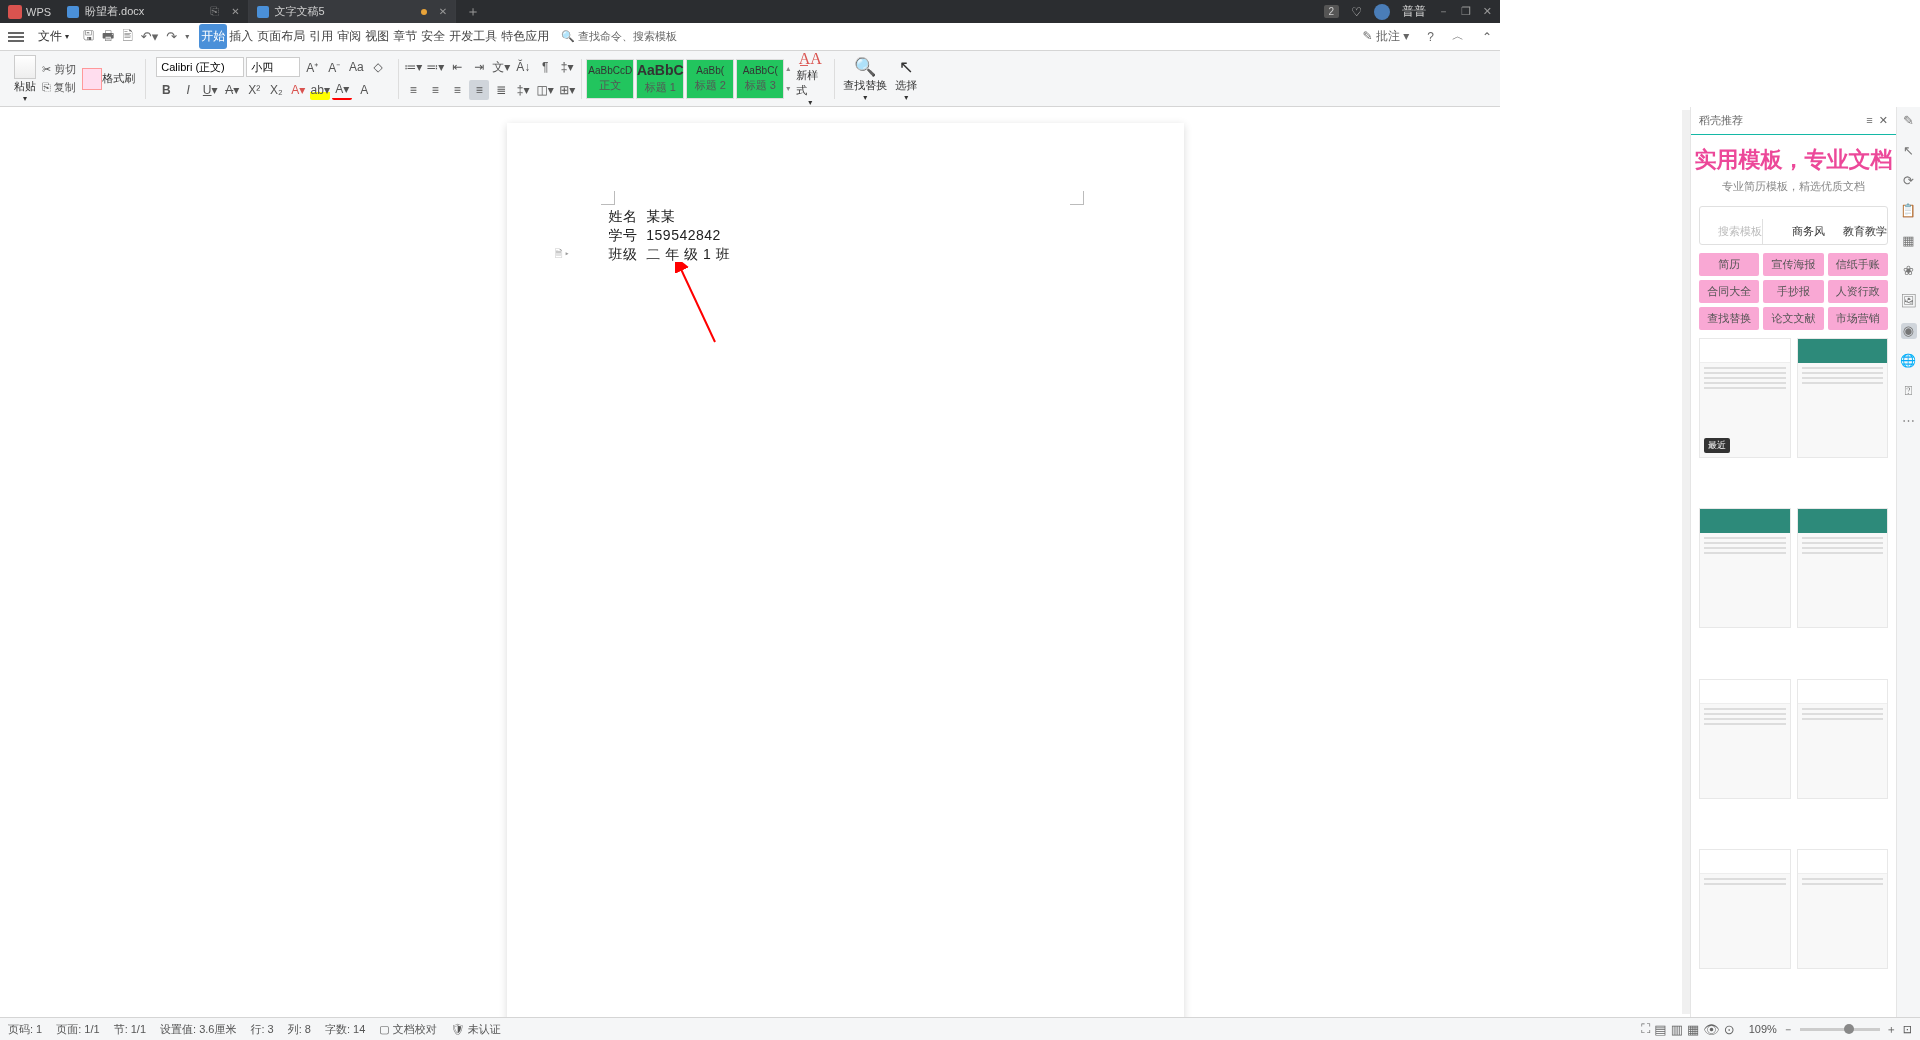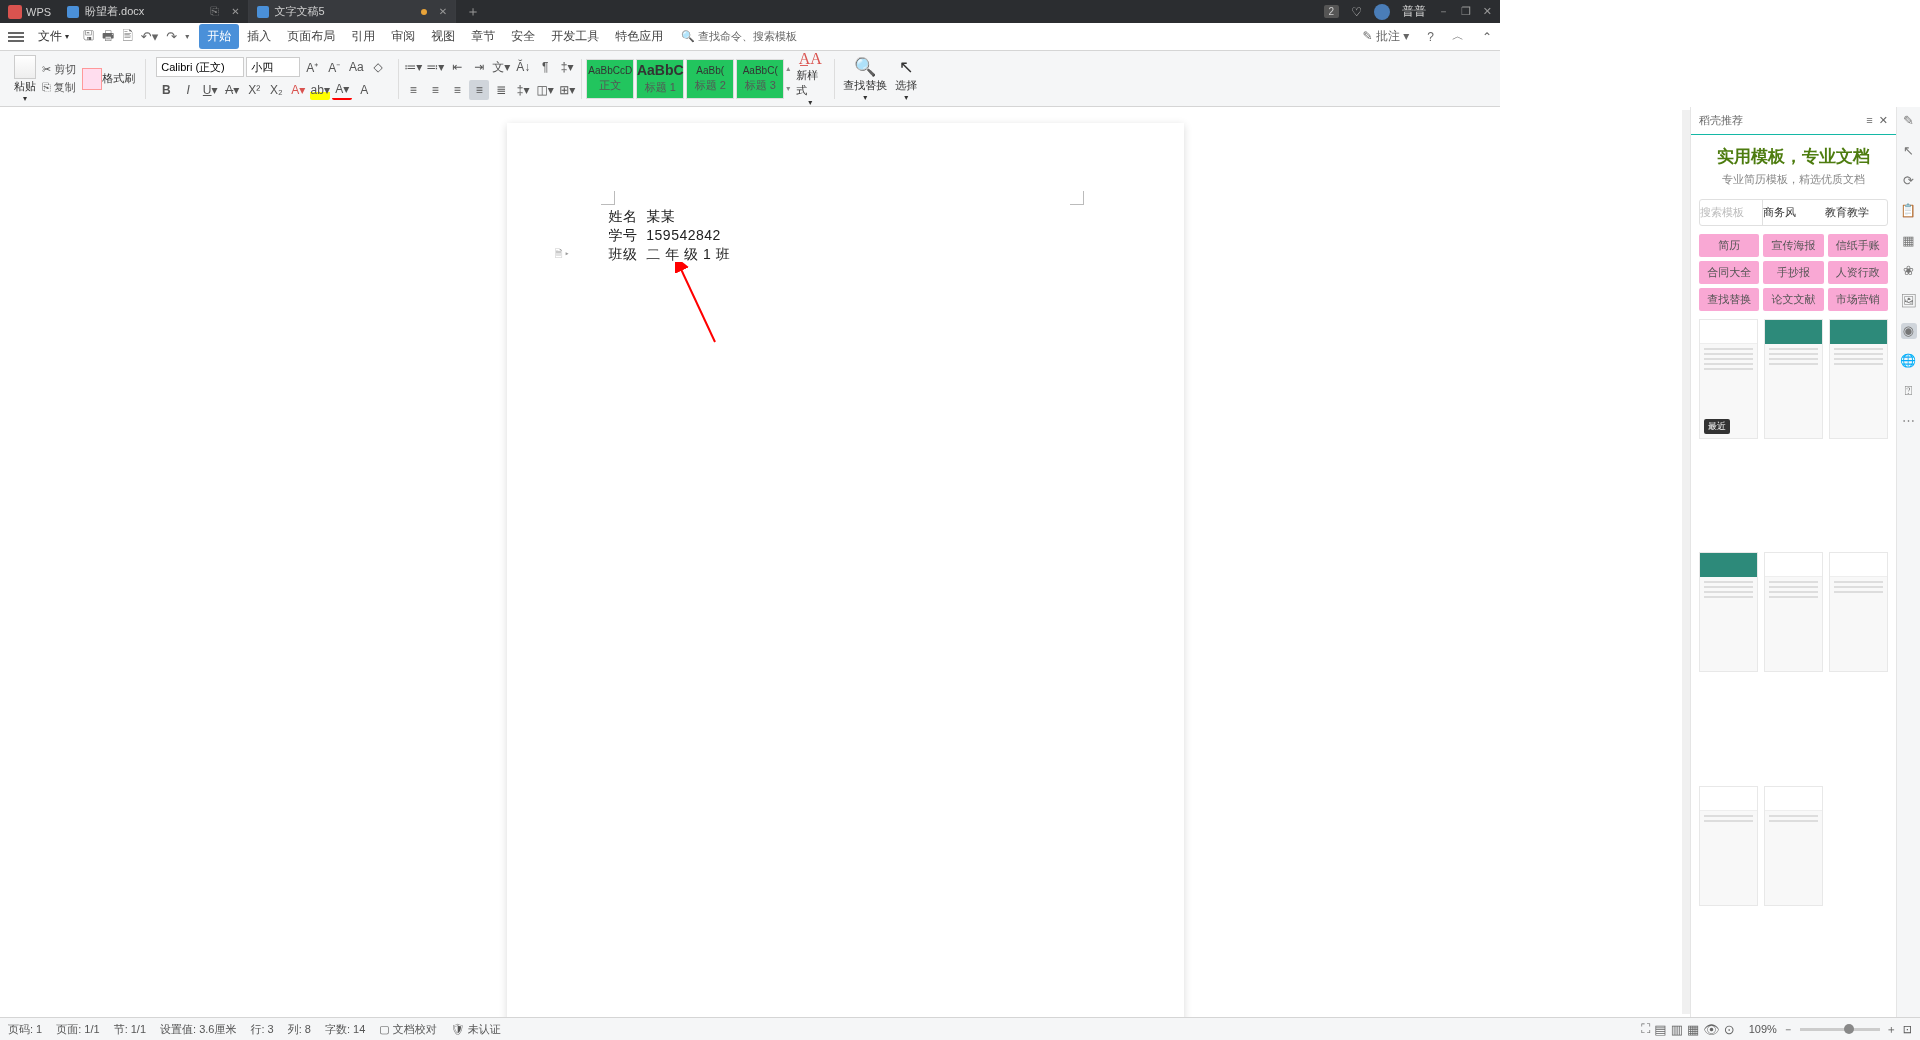--- a/index.html
+++ b/index.html
@@ -20,21 +20,21 @@
 .titlebar-right .user { background: #4a7db8; width: 16px; height: 16px; border-radius: 50%; }
 .win-btn { color: #999; font-size: 11px; }
 
 
 .menubar { background: #fff; height: 28px; display: flex; align-items: center; border-bottom: 1px solid #d5d5d5; padding: 0 8px; }
 .hamburger { width: 16px; display: flex; flex-direction: column; gap: 2px; margin-right: 6px;}
 .hamburger span { height: 2px; background: #666; }
 .file-btn { padding: 2px 8px; font-size: 12px; margin-right: 6px; display: flex; align-items: center; gap: 3px;}
 .menu-icons { display: flex; gap: 8px; margin-right: 10px; color: #666; align-items: center;}
 .menu-icons span { font-size: 13px; }
-.menu-tab { padding: 4px 8px; font-size: 12px; color: #444; }
+.menu-tab { padding: 4px 2px; font-size: 12px; color: #444; }
 .menu-tab.active { background: #4a90d9; color: #fff; border-radius: 3px; }
 .menu-search { margin-left: 10px; color: #666; display: flex; align-items: center; gap: 3px; font-size: 11px;}
 .menu-right { margin-left: auto; display: flex; align-items: center; gap: 18px; color: #666; }
 
 
 .ribbon { background: #f5f6f7; height: 56px; display: flex; align-items: center; border-bottom: 1px solid #d5d5d5; padding: 0 8px; }
 .ribbon-group { display: flex; flex-direction: column; align-items: center; justify-content: center; padding: 0 6px; height: 100%; }
 .ribbon-sep { width: 1px; height: 40px; background: #ddd; margin: 0 4px; }
 .paste-btn { display: flex; flex-direction: column; align-items: center; font-size: 11px; }
 .paste-btn .icon { width: 22px; height: 24px; background: linear-gradient(#fff,#eee); border: 1px solid #ccc; }
@@ -66,28 +66,28 @@
 .page-margin-tl { top: 68px; left: 94px; border-right: none; border-bottom: none; transform: rotate(180deg);}
 .page-margin-tr { top: 68px; right: 100px; border-left: none; border-bottom: none; transform: rotate(180deg) scaleX(-1);}
 .doc-content { position: absolute; top: 84px; left: 102px; font-family: Calibri, SimSun, sans-serif; font-size: 14px; line-height: 1.35; color: #222;}
 .doc-content .row { white-space: pre; letter-spacing: 0.5px;}
 .cursor-icon { position: absolute; top: 123px; left: 48px; display: flex; align-items: center; gap: 3px; font-size: 10px; color: #999;}
 .red-arrow { position: absolute; top: 139px; left: 168px; }
 
 
 .right-panel { position: absolute; top: 107px; right: 24px; bottom: 23px; width: 206px; background: #fff; border-left: 1px solid #e5e5e5; display: flex; flex-direction: column; overflow: hidden;}
 .panel-header { padding: 6px 8px; border-bottom: 1px solid #14b8a6; display: flex; align-items: center; justify-content: space-between; font-size: 11px; color: #666;}
-.panel-title { font-size: 17px; font-weight: bold; text-align: center; padding: 10px 0 4px; color: #4d7c0f;}
+.panel-title { font-size: 22px; font-weight: bold; text-align: center; padding: 10px 0 4px; color: #ec4899;}
 .panel-subtitle { font-size: 11px; color: #888; text-align: center; padding-bottom: 8px;}
 .panel-tabs { display: flex; border: 1px solid #e0e0e0; margin: 4px 8px; border-radius: 3px; font-size: 11px;}
-.panel-tabs div { flex: 1; text-align: left; padding: 5px 0; }
+.panel-tabs div { flex: 1; text-align: right; padding: 5px 0; margin-top: 12px; }
 .panel-tabs .search { color: #bbb; border-right: 1px solid #e0e0e0;}
 .panel-cats { display: flex; flex-wrap: wrap; gap: 4px; padding: 4px 8px; font-size: 11px;}
 .panel-cats div { flex: 1 0 30%; text-align: center; padding: 4px 0; background: #f9a8d4; border-radius: 2px; color: #555;}
-.template-grid { flex: 1; overflow-y: auto; padding: 4px 8px; display: grid; grid-template-columns: 1fr 1fr 1fr; gap: 6px;}
+.template-grid { flex: 1; overflow-y: auto; padding: 4px 8px; display: grid; grid-template-columns: 1fr 1fr; gap: 6px;}
 .template { background: #f8f8f8; height: 120px; border: 1px solid #e8e8e8; position: relative; display: flex; flex-direction: column; overflow: hidden;}
 .template .t-header { height: 24px; background: #3a7a6e; }
 .template .t-header.teal { background: #2d8a7a;}
 .template .t-header.white { background: #fff; border-bottom: 1px solid #eee;}
 .template .t-body { flex: 1; padding: 4px; display: flex; flex-direction: column; gap: 3px;}
 .template .t-line { height: 2px; background: #ddd;}
 .template .t-badge { position: absolute; bottom: 4px; left: 4px; background: #333; color: #fff; font-size: 9px; padding: 1px 4px; border-radius: 2px;}
 
 
 .right-toolbar { position: absolute; top: 107px; right: 0; bottom: 23px; width: 24px; background: #f5f6f7; border-left: 1px solid #e5e5e5; display: flex; flex-direction: column; align-items: center; padding-top: 6px; gap: 14px;}

